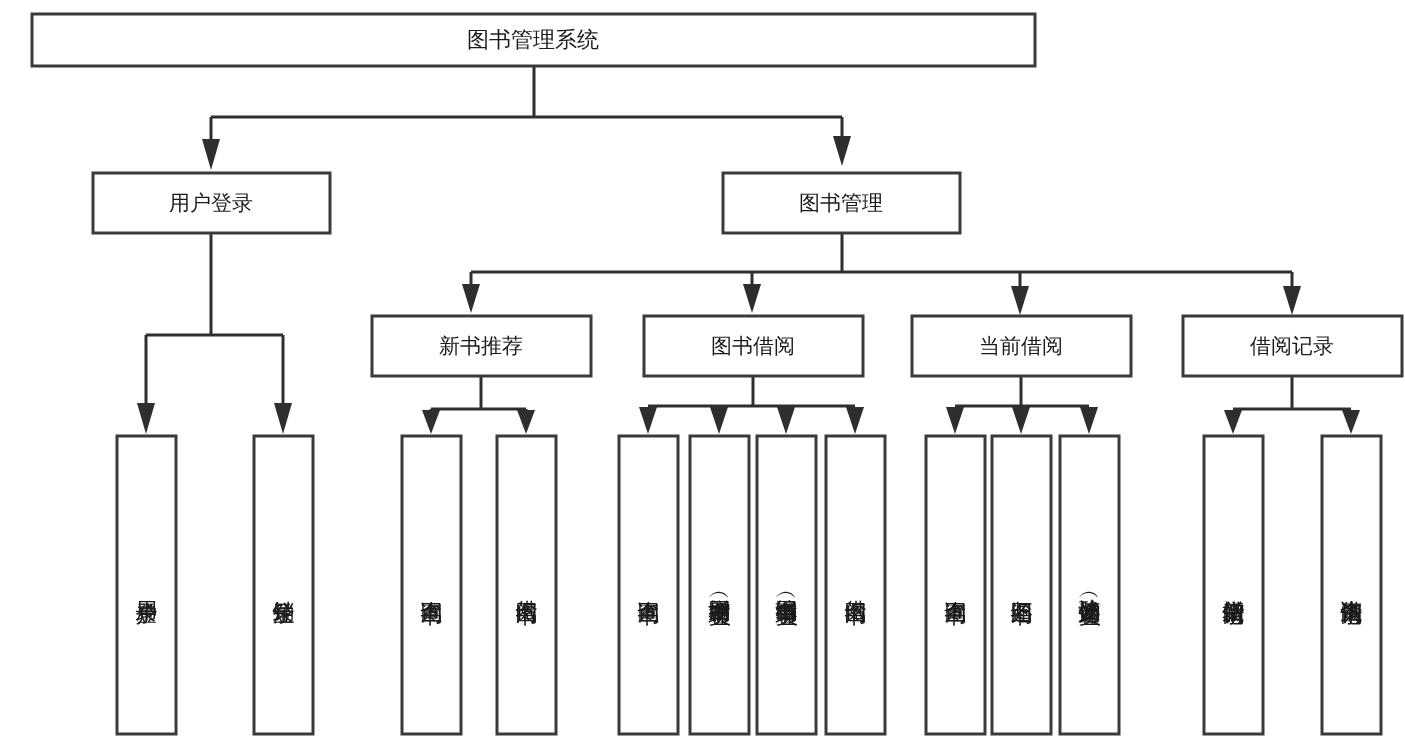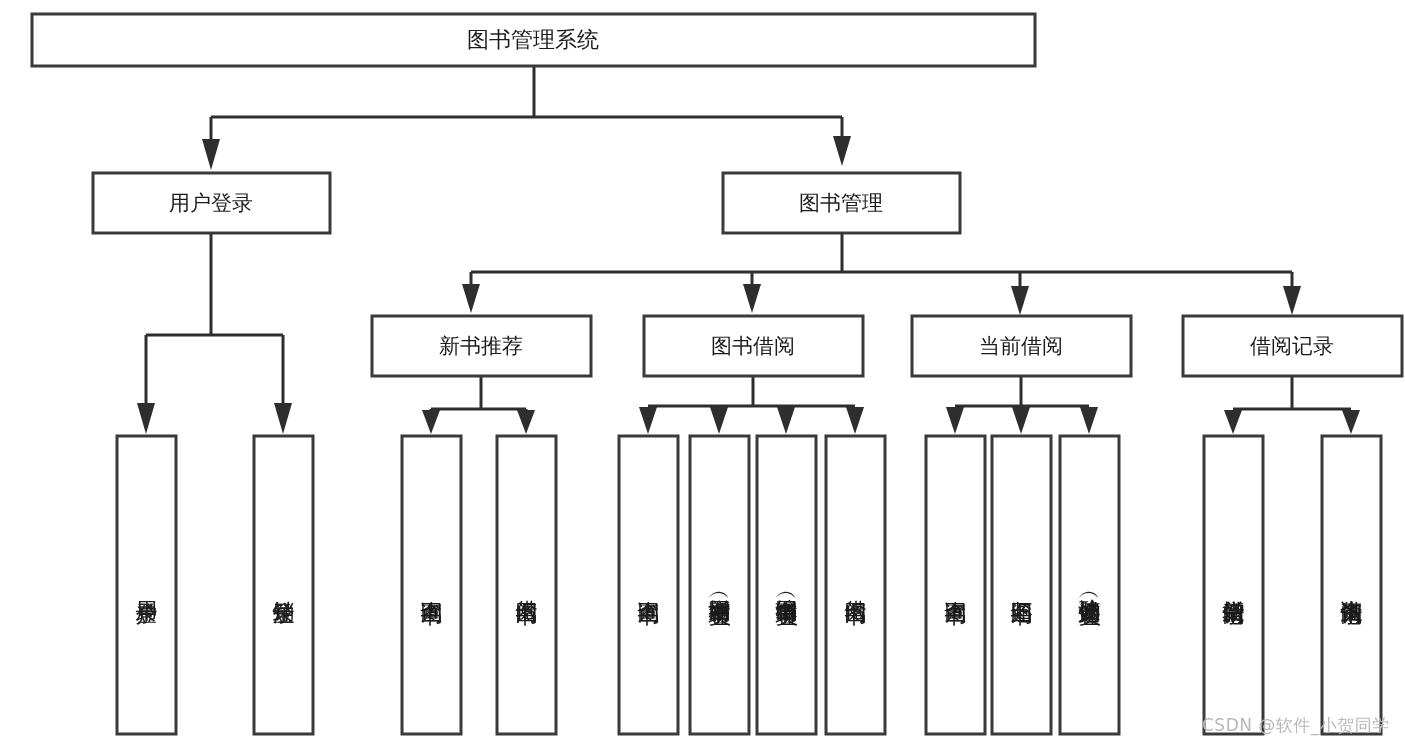--- a/index.html
+++ b/index.html
@@ -156,14 +156,13 @@
       <div style="position: absolute; left: 678px; top: 436px; width: 59px; height: 298px; writing-mode: vertical-rl; text-orientation: upright; display: flex; align-items: center; justify-content: center; font-family: &quot;DejaVu Sans&quot;, &quot;Liberation Sans&quot;, sans-serif; font-size: 22px; line-height: 1.18; color: rgb(27, 27, 27); letter-spacing: 1px; pointer-events: none;">新增图书（管理员）</div>
       <div style="position: absolute; left: 745px; top: 436px; width: 59px; height: 298px; writing-mode: vertical-rl; text-orientation: upright; display: flex; align-items: center; justify-content: center; font-family: &quot;DejaVu Sans&quot;, &quot;Liberation Sans&quot;, sans-serif; font-size: 22px; line-height: 1.18; color: rgb(27, 27, 27); letter-spacing: 1px; pointer-events: none;">编辑图书（管理员）</div>
       <div style="position: absolute; left: 814px; top: 436px; width: 59px; height: 298px; writing-mode: vertical-rl; text-orientation: upright; display: flex; align-items: center; justify-content: center; font-family: &quot;DejaVu Sans&quot;, &quot;Liberation Sans&quot;, sans-serif; font-size: 22px; line-height: 1.18; color: rgb(27, 27, 27); letter-spacing: 1px; pointer-events: none;">借阅图书</div>
       <div style="position: absolute; left: 914px; top: 436px; width: 59px; height: 298px; writing-mode: vertical-rl; text-orientation: upright; display: flex; align-items: center; justify-content: center; font-family: &quot;DejaVu Sans&quot;, &quot;Liberation Sans&quot;, sans-serif; font-size: 22px; line-height: 1.18; color: rgb(27, 27, 27); letter-spacing: 1px; pointer-events: none;">查询图书</div>
       <div style="position: absolute; left: 980px; top: 436px; width: 59px; height: 298px; writing-mode: vertical-rl; text-orientation: upright; display: flex; align-items: center; justify-content: center; font-family: &quot;DejaVu Sans&quot;, &quot;Liberation Sans&quot;, sans-serif; font-size: 22px; line-height: 1.18; color: rgb(27, 27, 27); letter-spacing: 1px; pointer-events: none;">归还图书</div>
       <div style="position: absolute; left: 1048px; top: 436px; width: 59px; height: 298px; writing-mode: vertical-rl; text-orientation: upright; display: flex; align-items: center; justify-content: center; font-family: &quot;DejaVu Sans&quot;, &quot;Liberation Sans&quot;, sans-serif; font-size: 22px; line-height: 1.18; color: rgb(27, 27, 27); letter-spacing: 1px; pointer-events: none;">确认归还（管理员）</div>
       <div style="position: absolute; left: 1192px; top: 436px; width: 59px; height: 298px; writing-mode: vertical-rl; text-orientation: upright; display: flex; align-items: center; justify-content: center; font-family: &quot;DejaVu Sans&quot;, &quot;Liberation Sans&quot;, sans-serif; font-size: 22px; line-height: 1.18; color: rgb(27, 27, 27); letter-spacing: 1px; pointer-events: none;">新增借阅记录</div>
       <div style="position: absolute; left: 1310px; top: 436px; width: 59px; height: 298px; writing-mode: vertical-rl; text-orientation: upright; display: flex; align-items: center; justify-content: center; font-family: &quot;DejaVu Sans&quot;, &quot;Liberation Sans&quot;, sans-serif; font-size: 22px; line-height: 1.18; color: rgb(27, 27, 27); letter-spacing: 1px; pointer-events: none;">查询借阅记录</div>
     </div>
 
-  <div class="watermark">CSDN @软件_小贺同学</div>
 </div>
 
 </body></html>

